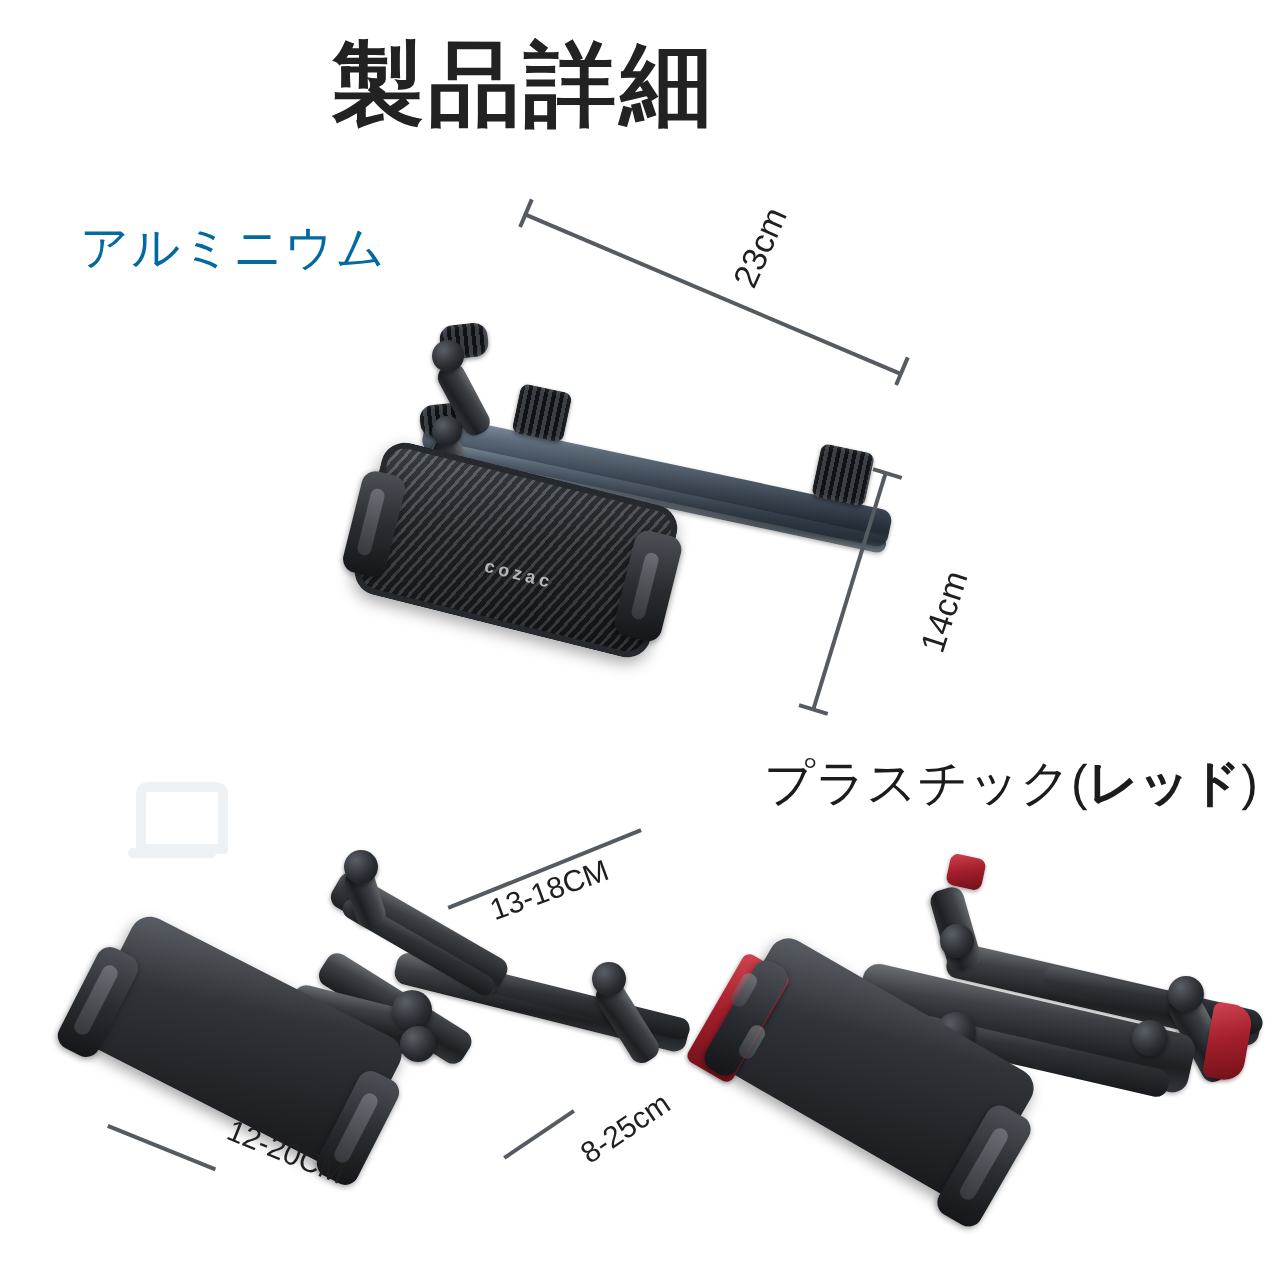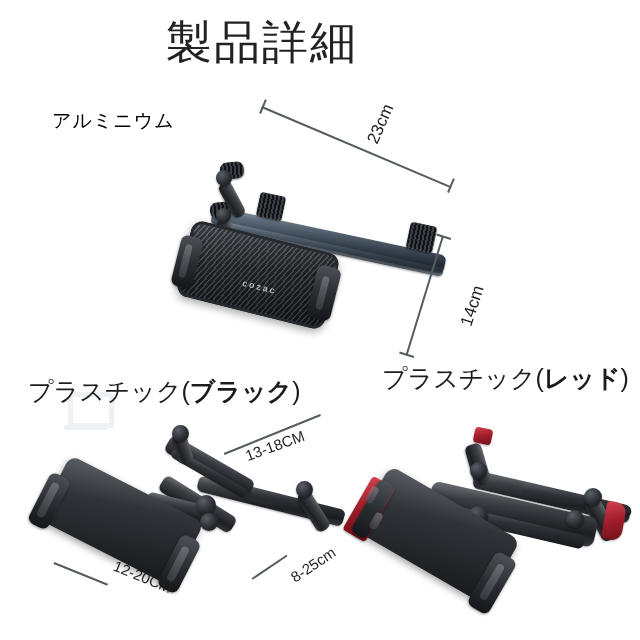--- a/index.html
+++ b/index.html
@@ -61,46 +61,46 @@
   }
 
   
   .page-title {
     position: absolute;
     left: 0;
     top: 12px;
     width: 524px;
     text-align: center;
     font-size: 46px;
-    font-weight: normal;
+    font-weight: bold;
     color: #222222;
     letter-spacing: 2px;
     z-index: 6;
   }
   .label-alu {
     position: absolute;
-    left: 52px;
+    left: 40px;
     top: 108px;
-    font-size: 19px;
-    color: #000000;
+    font-size: 24px;
+    color: #0369a1;
     letter-spacing: 1px;
     z-index: 6;
     white-space: nowrap;
   }
   .section-head {
     position: absolute;
     font-size: 25px;
     color: #1c1c1c;
     letter-spacing: 0px;
     z-index: 6;
     white-space: nowrap;
   }
   .section-head .strong { font-weight: bold; }
   #head-black { left: 28px;  top: 375px; }
-  #head-red   { left: 382px; top: 362px; }
+  #head-red   { left: 382px; top: 375px; }
 
   
   .dim {
     position: absolute;
     z-index: 7;
     pointer-events: none;
   }
   .dim-text {
     position: absolute;
     font-size: 17px;
@@ -256,23 +256,20 @@
     <div class="dim-text" style="left:102px; top:14px; transform:rotate(-66deg);">23cm</div>
   </div>
 
   <div class="dim" style="left:440px; top:232px; width:80px; height:140px;">
     <div class="dim-line" style="left:3px; top:4px; width:124px; transform:rotate(107deg);"></div>
     <div class="dim-cap" style="left:3px; top:-3px; transform:rotate(107deg);"></div>
     <div class="dim-cap" style="left:-34px; top:115px; transform:rotate(107deg);"></div>
     <div class="dim-text" style="left:12px; top:64px; transform:rotate(-72deg);">14cm</div>
   </div>
 
-  <div class="section-head" id="head-black">
-    <span>プラスチック(</span><span class="strong">ブラック</span><span>)</span>
-  </div>
 
   <div class="prod" id="black-product" style="left:40px; top:425px; width:310px; height:215px;">
 
     <div class="bar blk" style="left:158px; top:50px; width:150px; height:16px; transform:rotate(14deg);"></div>
     <div class="bar blk-soft" style="left:196px; top:58px; width:112px; height:11px; transform:rotate(14deg);"></div>
 
     <div class="bar blk" style="left:128px; top:8px; width:96px; height:19px; transform:rotate(30deg);"></div>
     <div class="bar blk-soft" style="left:132px; top:22px; width:86px; height:10px; transform:rotate(30deg);"></div>
 
     <div class="bar blk" style="left:122px; top:48px; width:84px; height:18px; transform:rotate(32deg);"></div>

